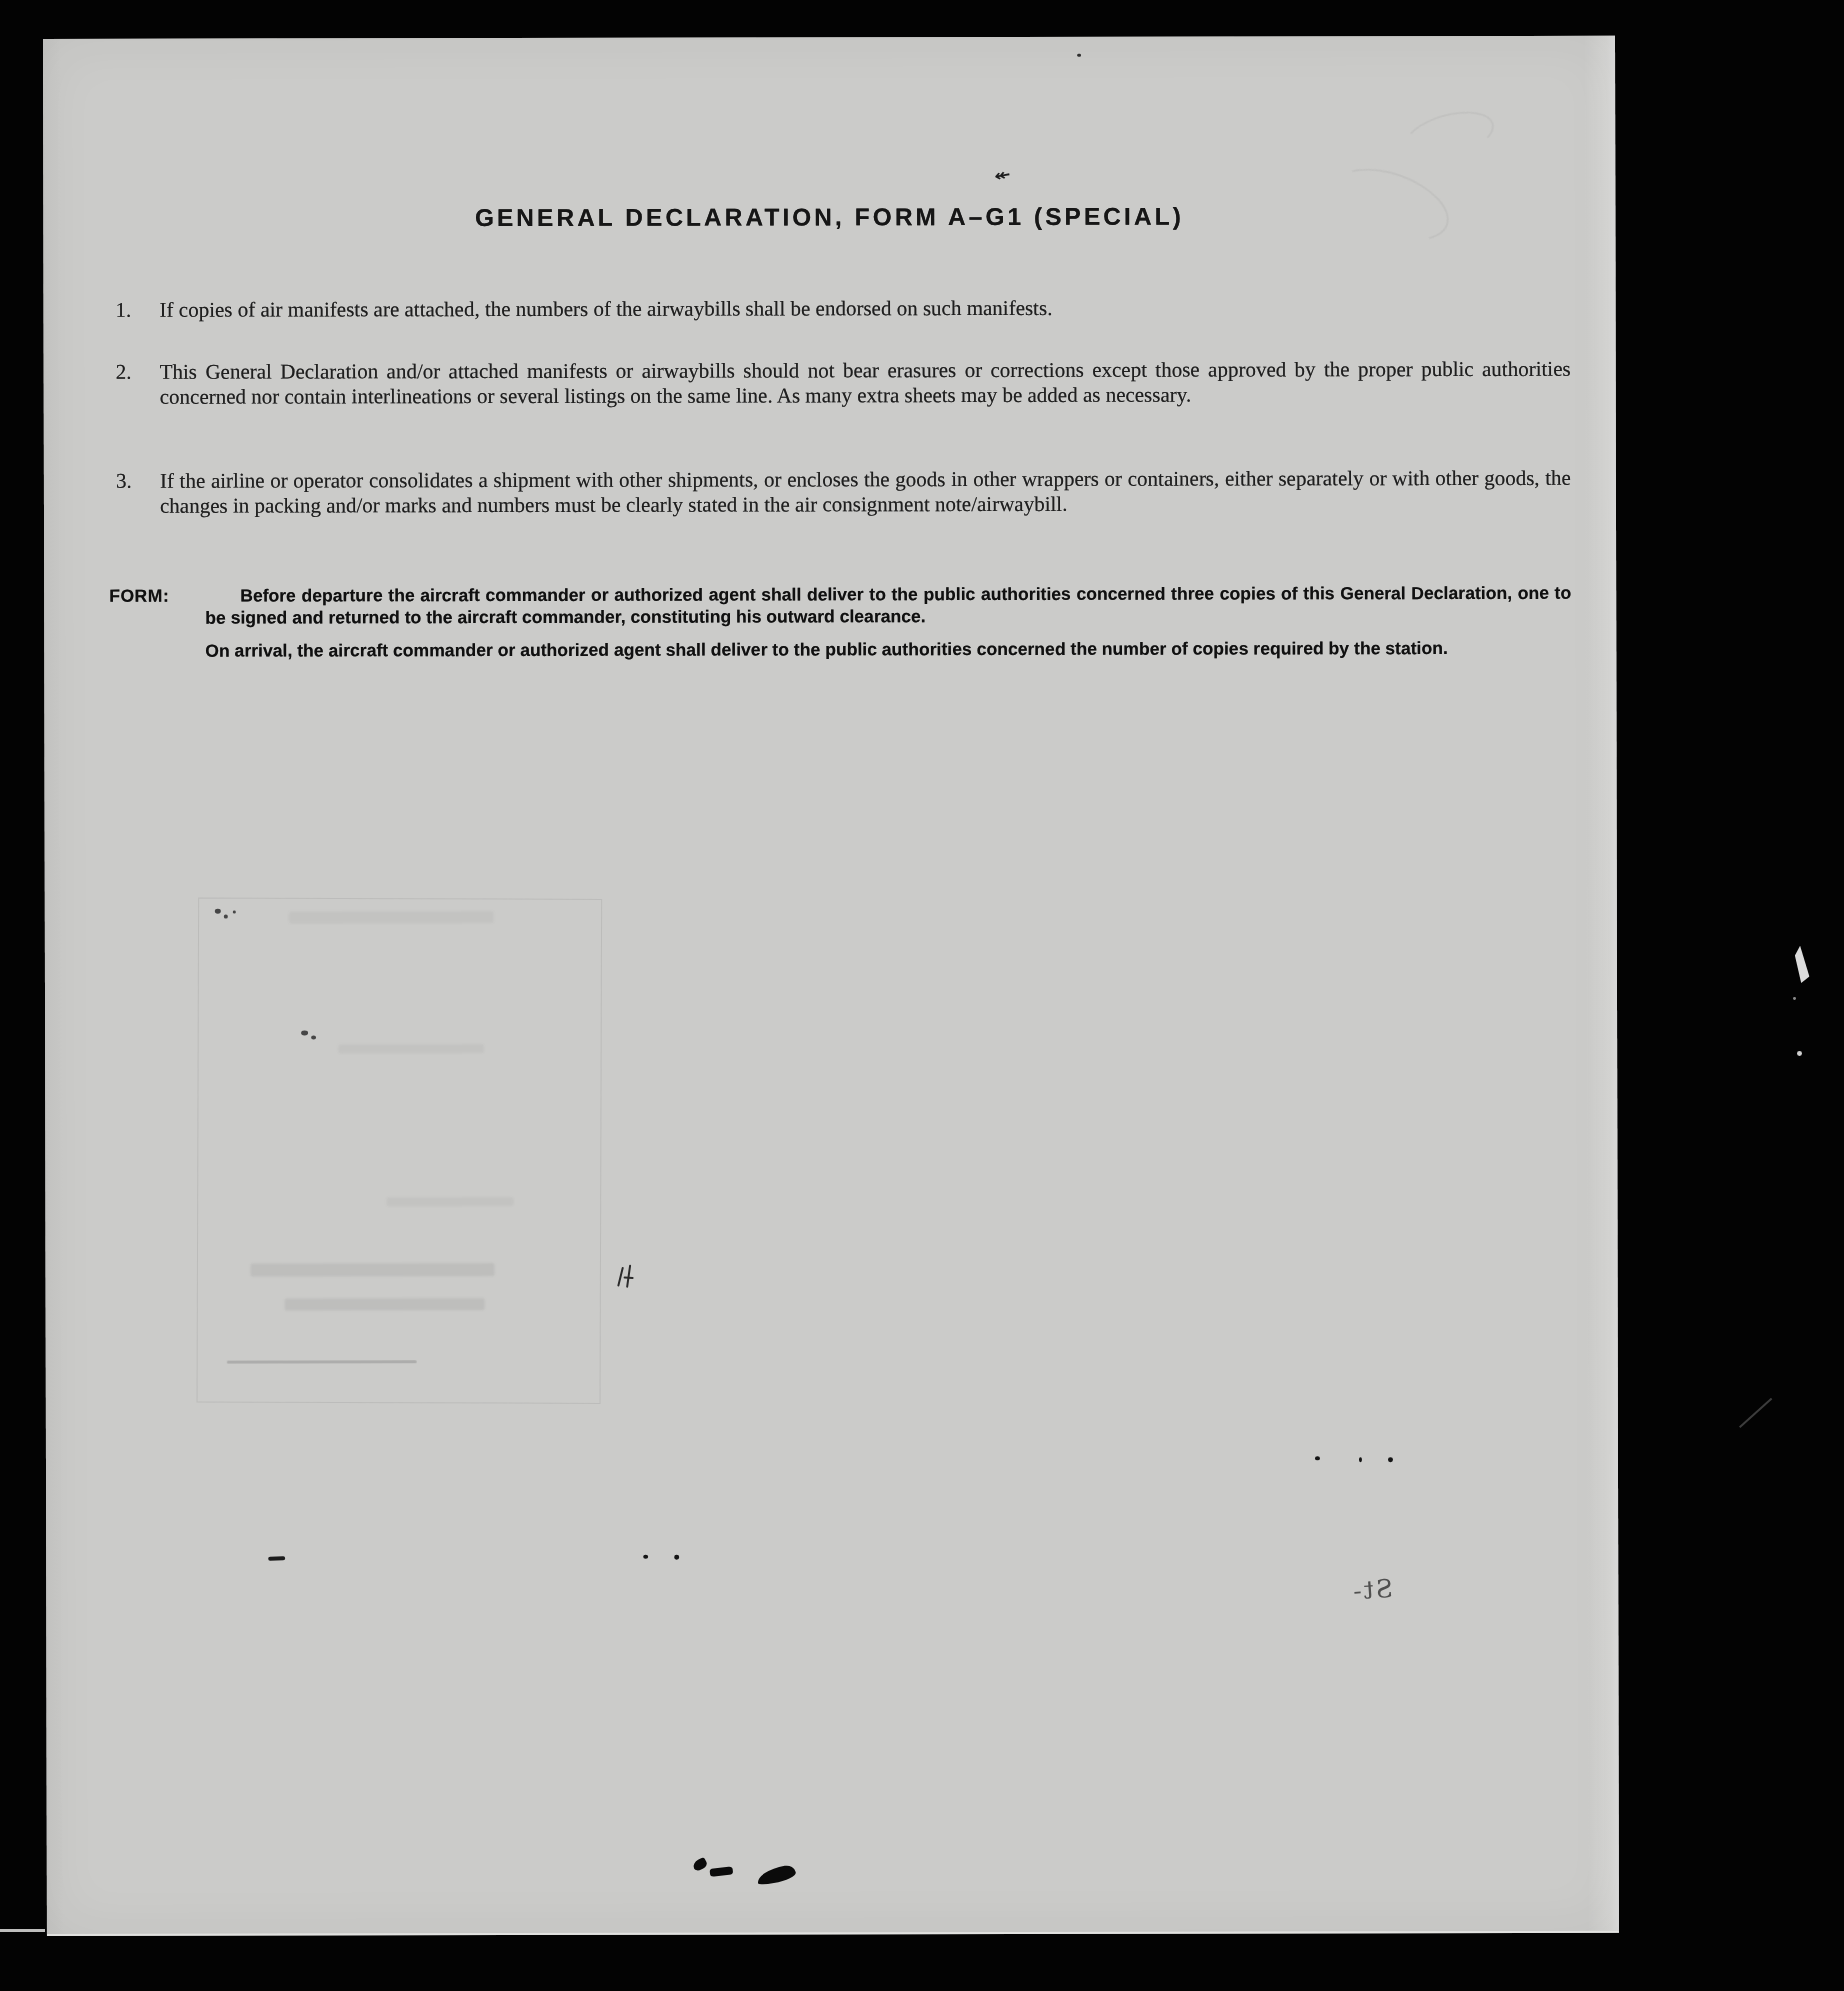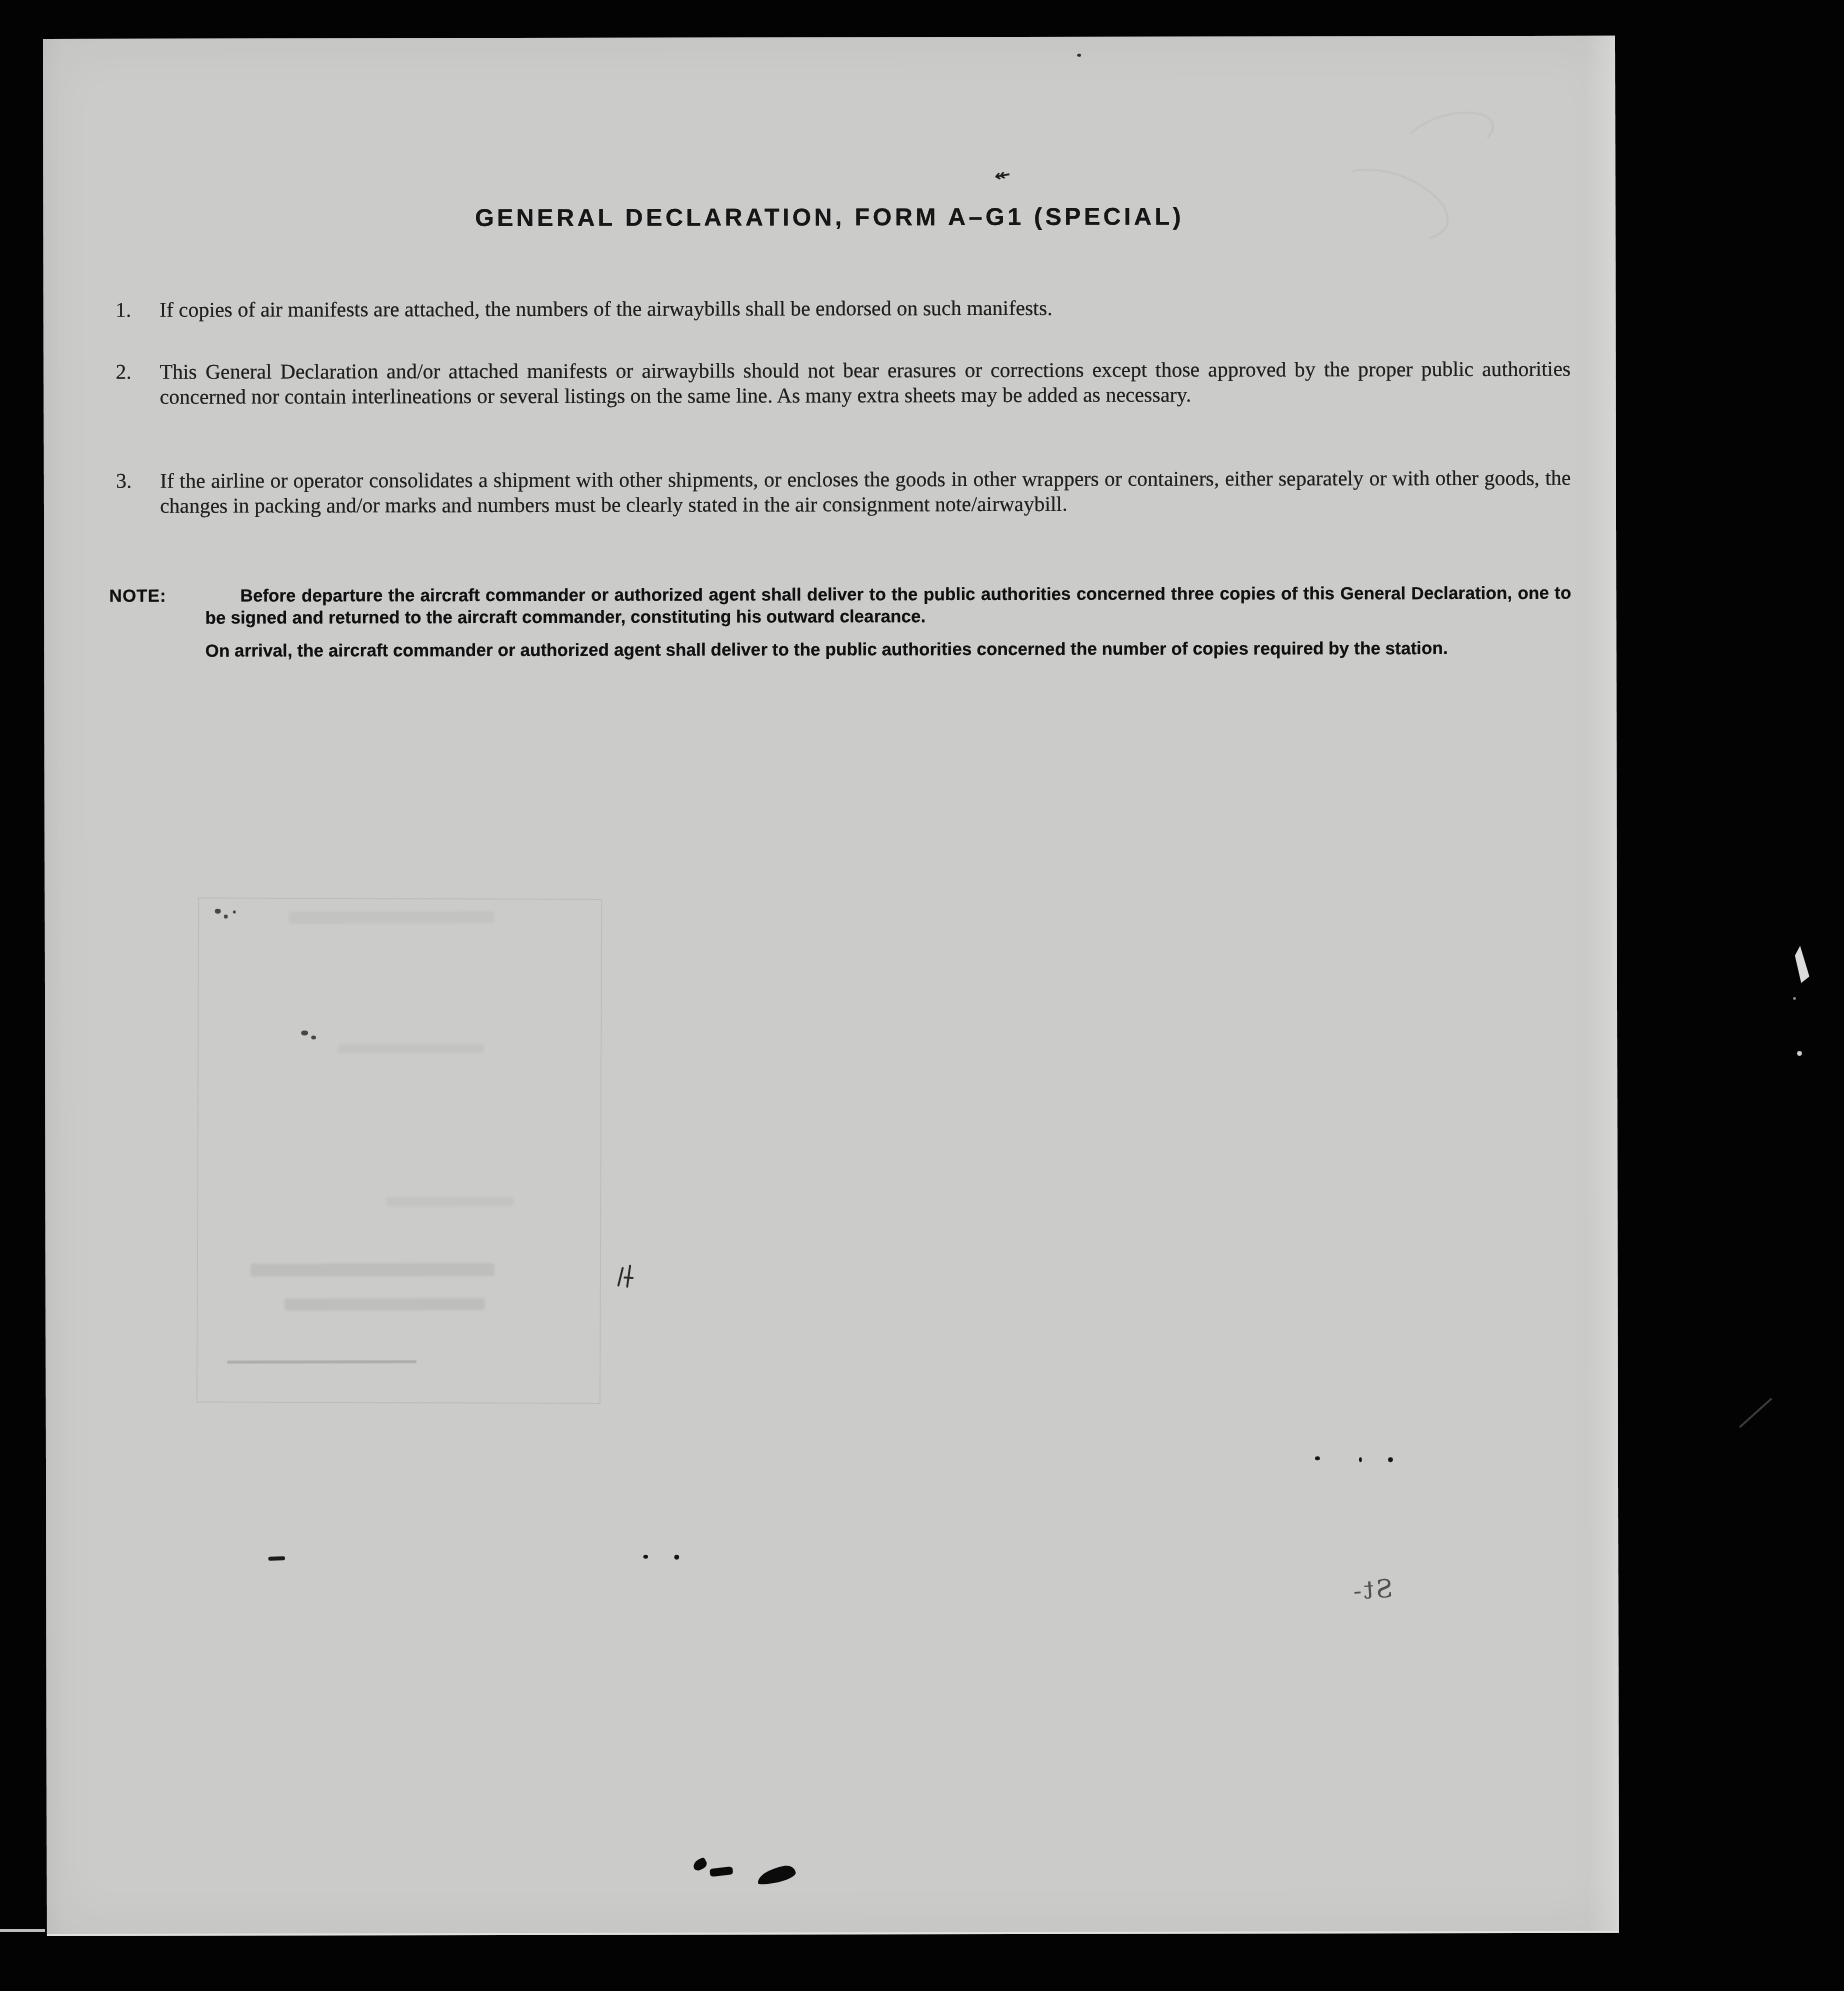--- a/index.html
+++ b/index.html
@@ -119,21 +119,21 @@
           <span class="num">2.</span>
           <span class="itext">This General Declaration and/or attached manifests or airwaybills should not bear erasures or corrections except those approved by the proper public authorities concerned nor contain interlineations or several listings on the same line. As many extra sheets may be added as necessary.</span>
         </div>
         <div class="item item-3">
           <span class="num">3.</span>
           <span class="itext">If the airline or operator consolidates a shipment with other shipments, or encloses the goods in other wrappers or containers, either separately or with other goods, the changes in packing and/or marks and numbers must be clearly stated in the air consignment note/airwaybill.</span>
         </div>
       </div>
 
     <div id="note">
-      <span class="note-label">NOTE:</span>
+      <span class="note-label">FORM:</span>
       <div class="note-paras">
         <p class="p1">Before departure the aircraft commander or authorized agent shall deliver to the public authorities concerned three copies of this General Declaration, one to be signed and returned to the aircraft commander, constituting his outward clearance.</p>
         <p class="p2">On arrival, the aircraft commander or authorized agent shall deliver to the public authorities concerned the number of copies required by the station.</p>
       </div>
     </div>
 
     <div class="artifact" id="arrow-mark">↞</div>
     <div class="artifact" id="title-dot"></div>
     <div class="artifact ghost-arc" id="ghost-arc-1"></div>
     <div class="artifact ghost-arc" id="ghost-arc-2"></div>

